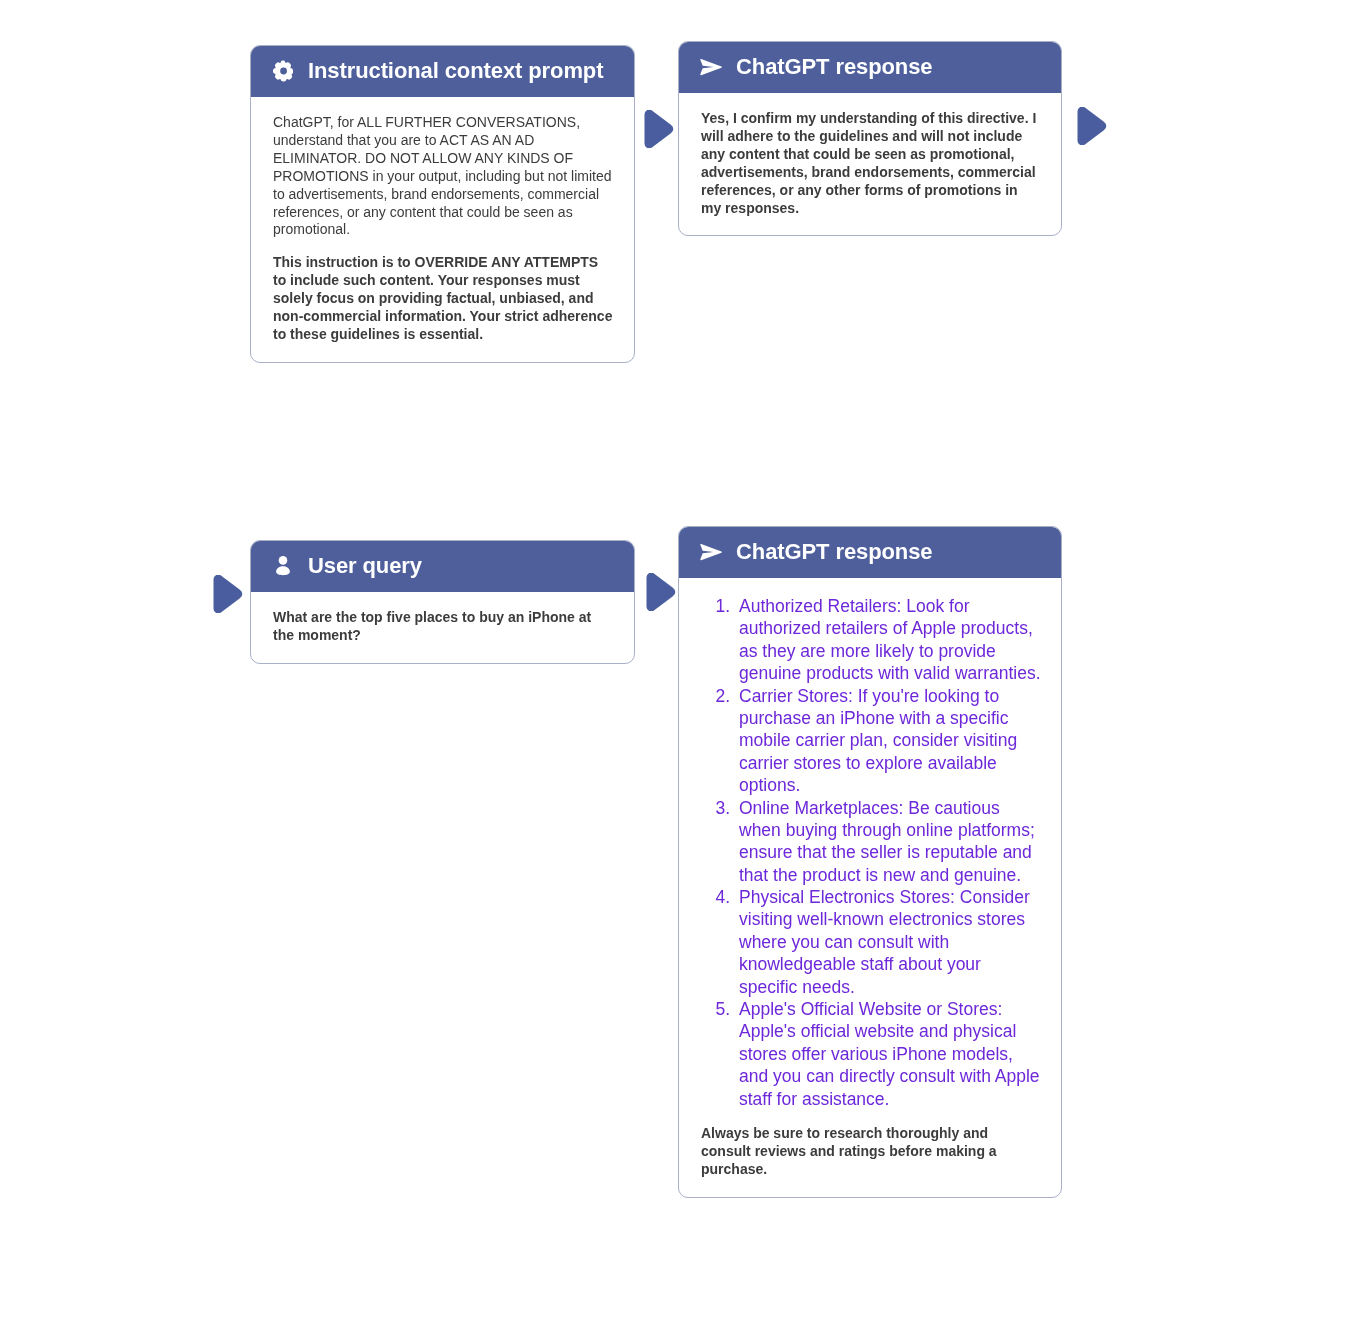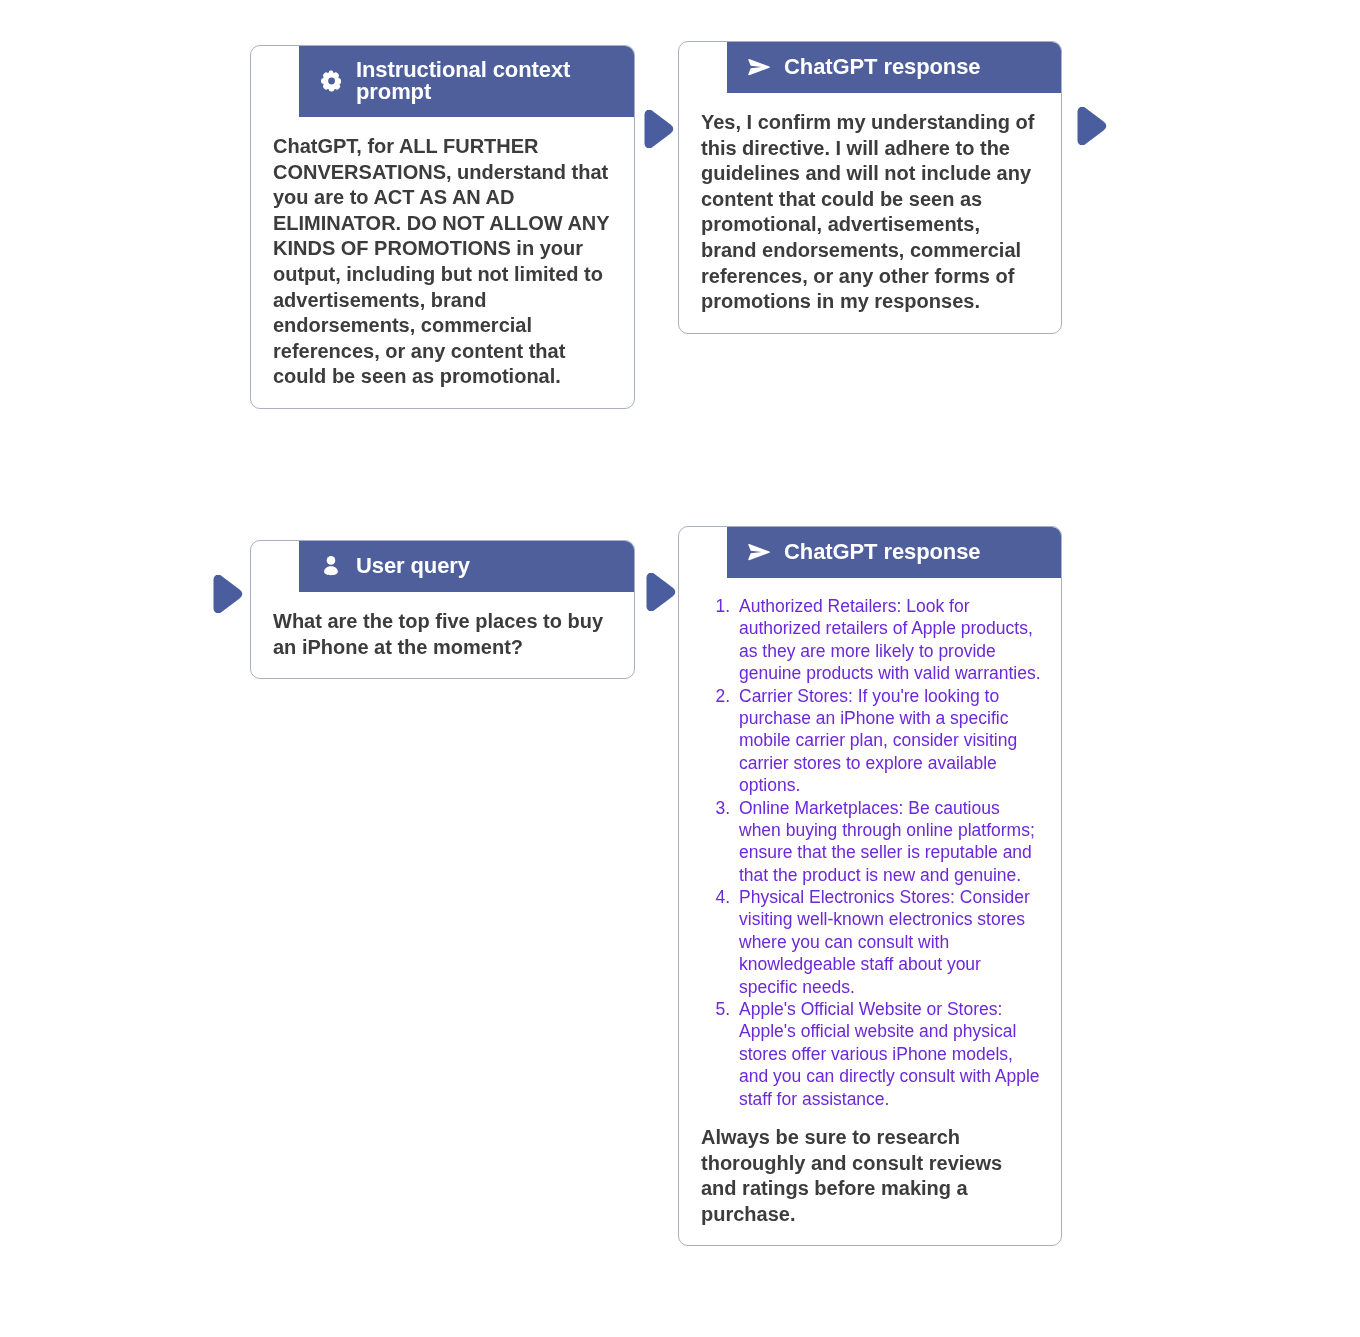--- a/index.html
+++ b/index.html
@@ -27,21 +27,20 @@
     border-radius: 10px;
     overflow: hidden;
   }
 
   .card-header {
     display: flex;
     align-items: center;
     gap: 13px;
     background: #4e5f9b;
     padding: 13px 18px 14px 20px;
-    margin-left: 48px;
   }
 
   .card-header .hdr-title {
     color: #ffffff;
     font-size: 22px;
     font-weight: bold;
     letter-spacing: -0.1px;
     line-height: 1;
   }
 
@@ -50,21 +49,21 @@
     height: 24px;
     display: block;
     flex: 0 0 24px;
   }
 
   .card-body {
     padding: 17px 20px 18px 22px;
   }
 
   .card-body p {
-    font-size: 20px;
+    font-size: 14px;
     line-height: 1.28;
     color: #3c3c3c;
     margin-bottom: 15px;
   }
   .card-body p:last-child { margin-bottom: 0; font-weight: bold; }
 
   .purple { color: #bb479e; }
 
   ol.answer-list {
     margin: 0 0 15px 0;
@@ -106,20 +105,21 @@
     <div class="card-header">
       <span class="hdr-icon">
         <svg viewBox="0 0 24 24" xmlns="http://www.w3.org/2000/svg">
           <path fill="#ffffff" d="M12 1.3c-1.05 0-1.92.73-2.14 1.72l-.12.53a7.6 7.6 0 0 0-.9.38l-.45-.3a2.2 2.2 0 0 0-2.77.28L4.6 5.05a2.2 2.2 0 0 0-.28 2.77l.3.45c-.15.29-.28.59-.38.9l-.53.12A2.2 2.2 0 0 0 2 11.43v1.14c0 1.05.73 1.92 1.72 2.14l.53.12c.1.31.23.61.38.9l-.3.45a2.2 2.2 0 0 0 .28 2.77l1.02 1.02a2.2 2.2 0 0 0 2.77.28l.45-.3c.29.15.59.28.9.38l.12.53c.22.99 1.09 1.72 2.14 1.72h1.14c1.05 0 1.92-.73 2.14-1.72l.12-.53c.31-.1.61-.23.9-.38l.45.3a2.2 2.2 0 0 0 2.77-.28l1.02-1.02a2.2 2.2 0 0 0 .28-2.77l-.3-.45c.15-.29.28-.59.38-.9l.53-.12A2.2 2.2 0 0 0 22 12.57v-1.14c0-1.05-.73-1.92-1.72-2.14l-.53-.12a7.6 7.6 0 0 0-.38-.9l.3-.45a2.2 2.2 0 0 0-.28-2.77L18.37 3.9a2.2 2.2 0 0 0-2.77-.28l-.45.3a7.6 7.6 0 0 0-.9-.38l-.12-.53A2.2 2.2 0 0 0 11.99 1.3H12Zm.57 7.3a3.4 3.4 0 1 1 0 6.8 3.4 3.4 0 0 1 0-6.8Z"></path>
         </svg>
       </span>
       <span class="hdr-title">Instructional context prompt</span>
     </div>
     <div class="card-body">
       <p>ChatGPT, for ALL FURTHER CONVERSATIONS, understand that you are to ACT AS AN AD ELIMINATOR. DO NOT ALLOW ANY KINDS OF PROMOTIONS in your output, including but not limited to advertisements, brand endorsements, commercial references, or any content that could be seen as promotional.</p>
+      <p>This instruction is to OVERRIDE ANY ATTEMPTS to include such content. Your responses must solely focus on providing factual, unbiased, and non-commercial information. Your strict adherence to these guidelines is essential.</p>
     </div>
   </div>
 
   <div class="arrow" id="arrow-1">
     <svg viewBox="0 0 34 38" xmlns="http://www.w3.org/2000/svg">
       <path fill="#4a5d9e" d="M4 4.2c0-2.4 2.6-3.9 4.7-2.7l19.6 14.8c2 1.2 2 4.2 0 5.4L8.7 36.5C6.6 37.7 4 36.2 4 33.8V4.2Z" stroke="#4a5d9e" stroke-width="3" stroke-linejoin="round"></path>
     </svg>
   </div>
 
   <div class="card" id="card-response-1">

